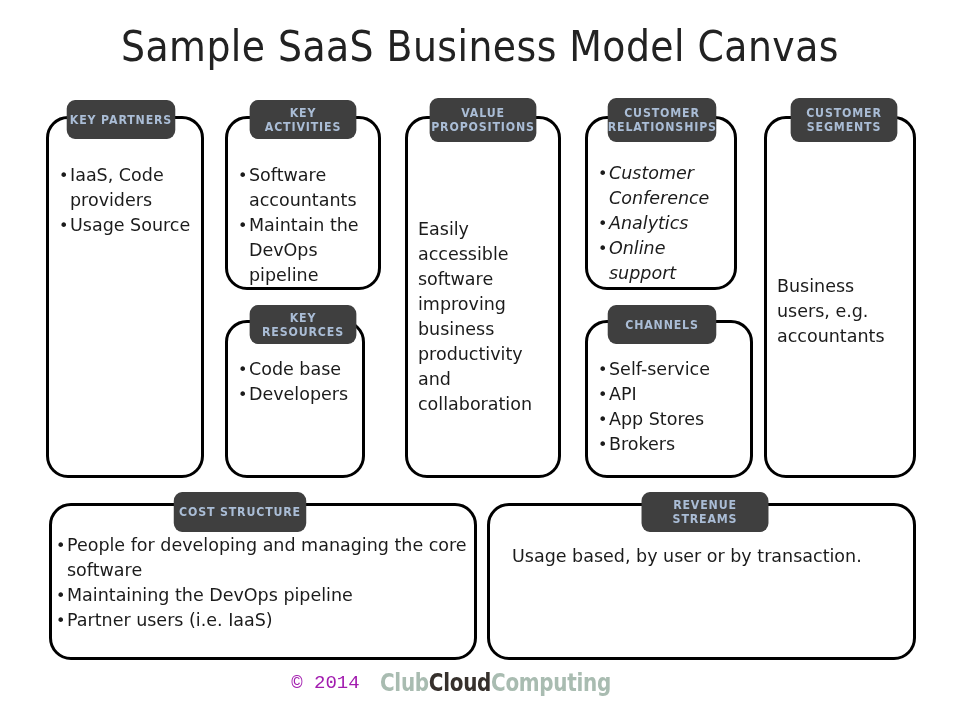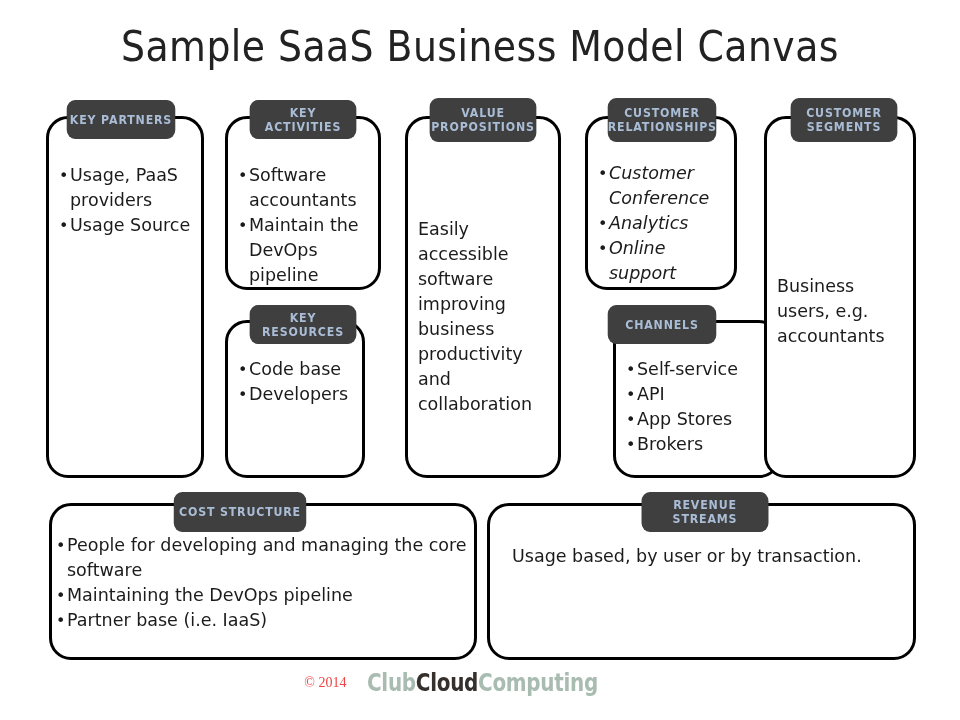--- a/index.html
+++ b/index.html
@@ -108,23 +108,23 @@
   
   #footer {
     position: absolute;
     left: 0;
     top: 668px;
     width: 960px;
     text-align: center;
     white-space: nowrap;
   }
   #copyright {
-    font-family: Liberation Serif, serif;
-    font-size: 14px;
-    color: #ef4444;
+    font-family: Liberation Mono, monospace;
+    font-size: 19px;
+    color: #a21caf;
     vertical-align: middle;
   }
   #brand-logo {
     display: inline-block;
     margin-left: 16px;
     vertical-align: middle;
     font-family: "DejaVu Sans", sans-serif;
     font-size: 25px;
     font-weight: bold;
     letter-spacing: -0.4px;
@@ -138,21 +138,21 @@
 </head>
 <body>
 
 <div id="canvas-root">
 
   <div id="page-title">Sample SaaS Business Model Canvas</div>
 
   <div class="card" style="left:46px; top:116px; width:158px; height:362px;">
     <div class="card-body topless">
       <ul class="bullets">
-        <li>Usage, PaaS providers</li>
+        <li>IaaS, Code providers</li>
         <li>Usage Source</li>
       </ul>
     </div>
   </div>
   <div class="badge" style="left:62px; top:100px; width:118px; height:39px;">
     <span>KEY PARTNERS</span>
   </div>
 
   <div class="card" style="left:225px; top:116px; width:156px; height:174px;">
     <div class="card-body topless">
@@ -195,21 +195,21 @@
         <li>Analytics</li>
         <li>Online support</li>
       </ul>
     </div>
   </div>
   <div class="badge" style="left:603px; top:98px; width:118px; height:44px; flex-direction:column;">
     <span class="l1">CUSTOMER</span>
     <span class="l2">RELATIONSHIPS</span>
   </div>
 
-  <div class="card" style="left:585px; top:320px; width:168px; height:158px;margin-left:28px;">
+  <div class="card" style="left:585px; top:320px; width:168px; height:158px;">
     <div class="card-body topless" style="top:34px;">
       <ul class="bullets">
         <li>Self-service</li>
         <li>API</li>
         <li>App Stores</li>
         <li>Brokers</li>
       </ul>
     </div>
   </div>
   <div class="badge" style="left:603px; top:305px; width:118px; height:39px;">
@@ -224,21 +224,21 @@
   <div class="badge" style="left:786px; top:98px; width:116px; height:44px; flex-direction:column;">
     <span class="l1">CUSTOMER</span>
     <span class="l2">SEGMENTS</span>
   </div>
 
   <div class="card" style="left:49px; top:503px; width:428px; height:157px;">
     <div class="card-body" style="top:27px; padding:0 4px;">
       <ul class="bullets">
         <li>People for developing and managing the core software</li>
         <li>Maintaining the DevOps pipeline</li>
-        <li>Partner base (i.e. IaaS)</li>
+        <li>Partner users (i.e. IaaS)</li>
       </ul>
     </div>
   </div>
   <div class="badge" style="left:168px; top:492px; width:144px; height:40px;">
     <span>COST STRUCTURE</span>
   </div>
 
   <div class="card" style="left:487px; top:503px; width:429px; height:157px;">
     <div class="card-body" style="top:38px; padding:0 22px;">
       <p class="plain-text">Usage based, by user or by transaction.</p>

